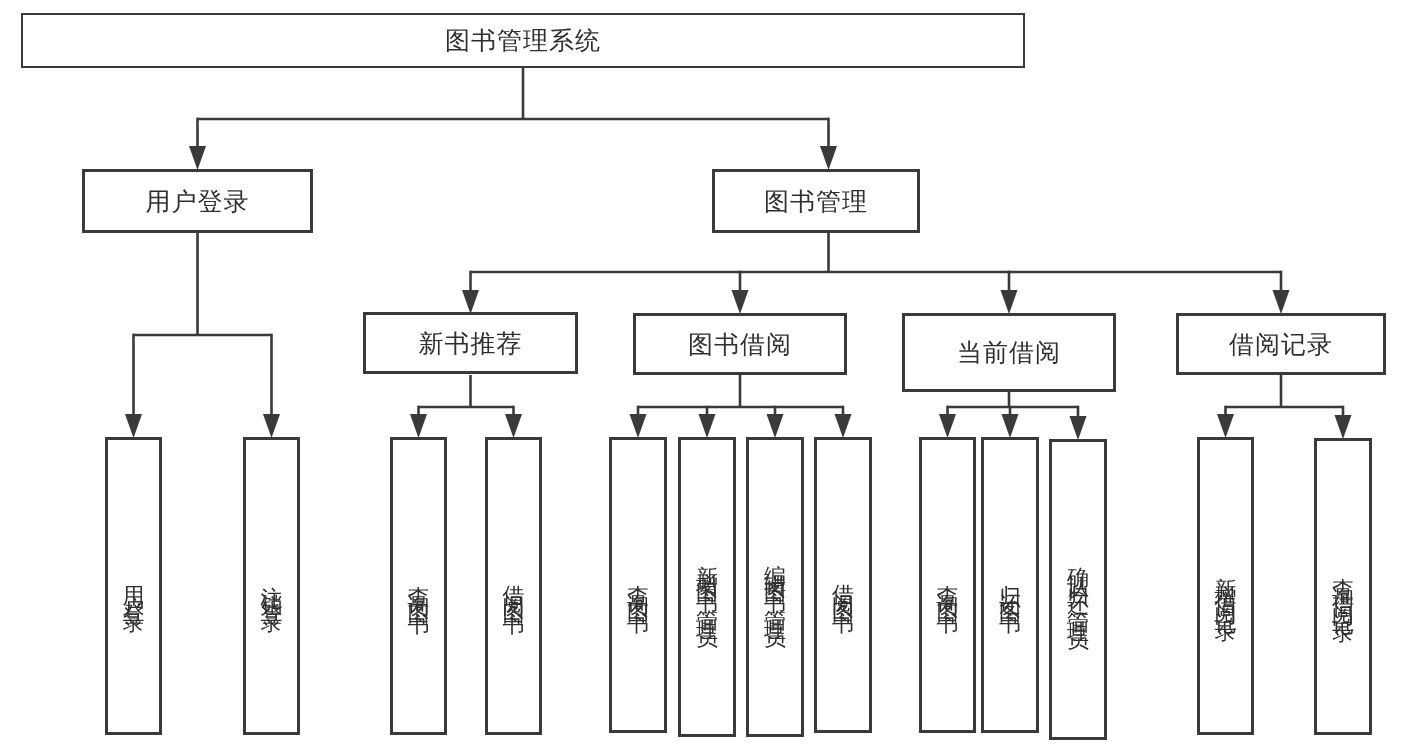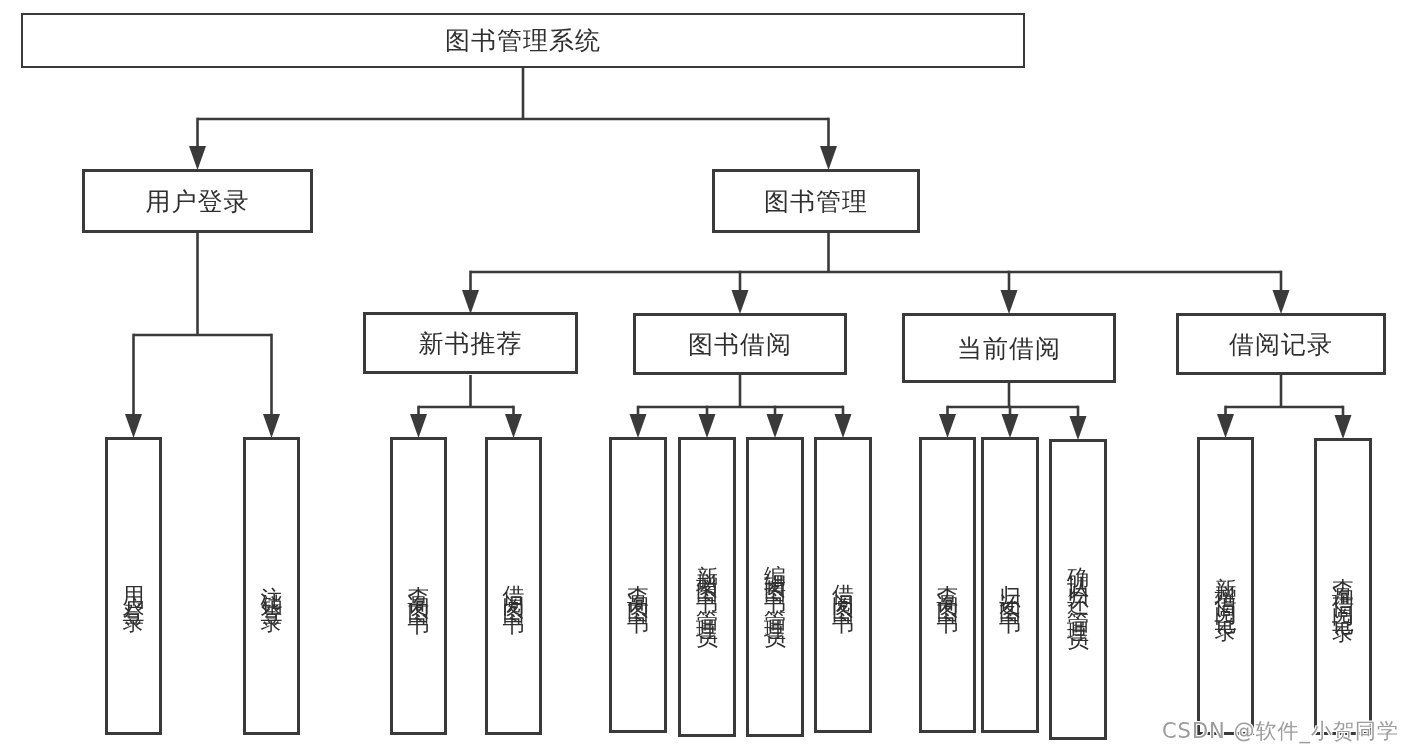--- a/index.html
+++ b/index.html
@@ -117,21 +117,21 @@
       </div>
       <div class="box horizontal" style="left: 712px; top: 169px; width: 208px; height: 64px;">
         <span class="lbl">图书管理</span>
       </div>
       <div class="box horizontal" style="left: 363px; top: 312px; width: 215px; height: 62px;">
         <span class="lbl">新书推荐</span>
       </div>
       <div class="box horizontal" style="left: 633px; top: 313px; width: 214px; height: 62px;">
         <span class="lbl">图书借阅</span>
       </div>
-      <div class="box horizontal" style="left: 902px; top: 313px; width: 214px; height: 70px;">
+      <div class="box horizontal" style="left: 902px; top: 313px; width: 214px; height: 79px;">
         <span class="lbl">当前借阅</span>
       </div>
       <div class="box horizontal" style="left: 1176px; top: 313px; width: 210px; height: 62px;">
         <span class="lbl">借阅记录</span>
       </div>
       <div class="box vertical" style="left: 105px; top: 437px; width: 57px; height: 298px;">
         <span class="lbl">用户登录</span>
       </div>
       <div class="box vertical" style="left: 243px; top: 437px; width: 57px; height: 298px;">
         <span class="lbl">注销登录</span>
@@ -163,14 +163,13 @@
       <div class="box vertical" style="left: 1049px; top: 439px; width: 58px; height: 301px;">
         <span class="lbl">确认归还（管理员）</span>
       </div>
       <div class="box vertical" style="left: 1197px; top: 437px; width: 57px; height: 298px;">
         <span class="lbl">新增借阅记录</span>
       </div>
       <div class="box vertical" style="left: 1314px; top: 438px; width: 58px; height: 297px;">
         <span class="lbl">查询借阅记录</span>
       </div>
     </div>
-  <div class="watermark">CSDN @软件_小贺同学</div>
 </div>
 
 </body></html>

